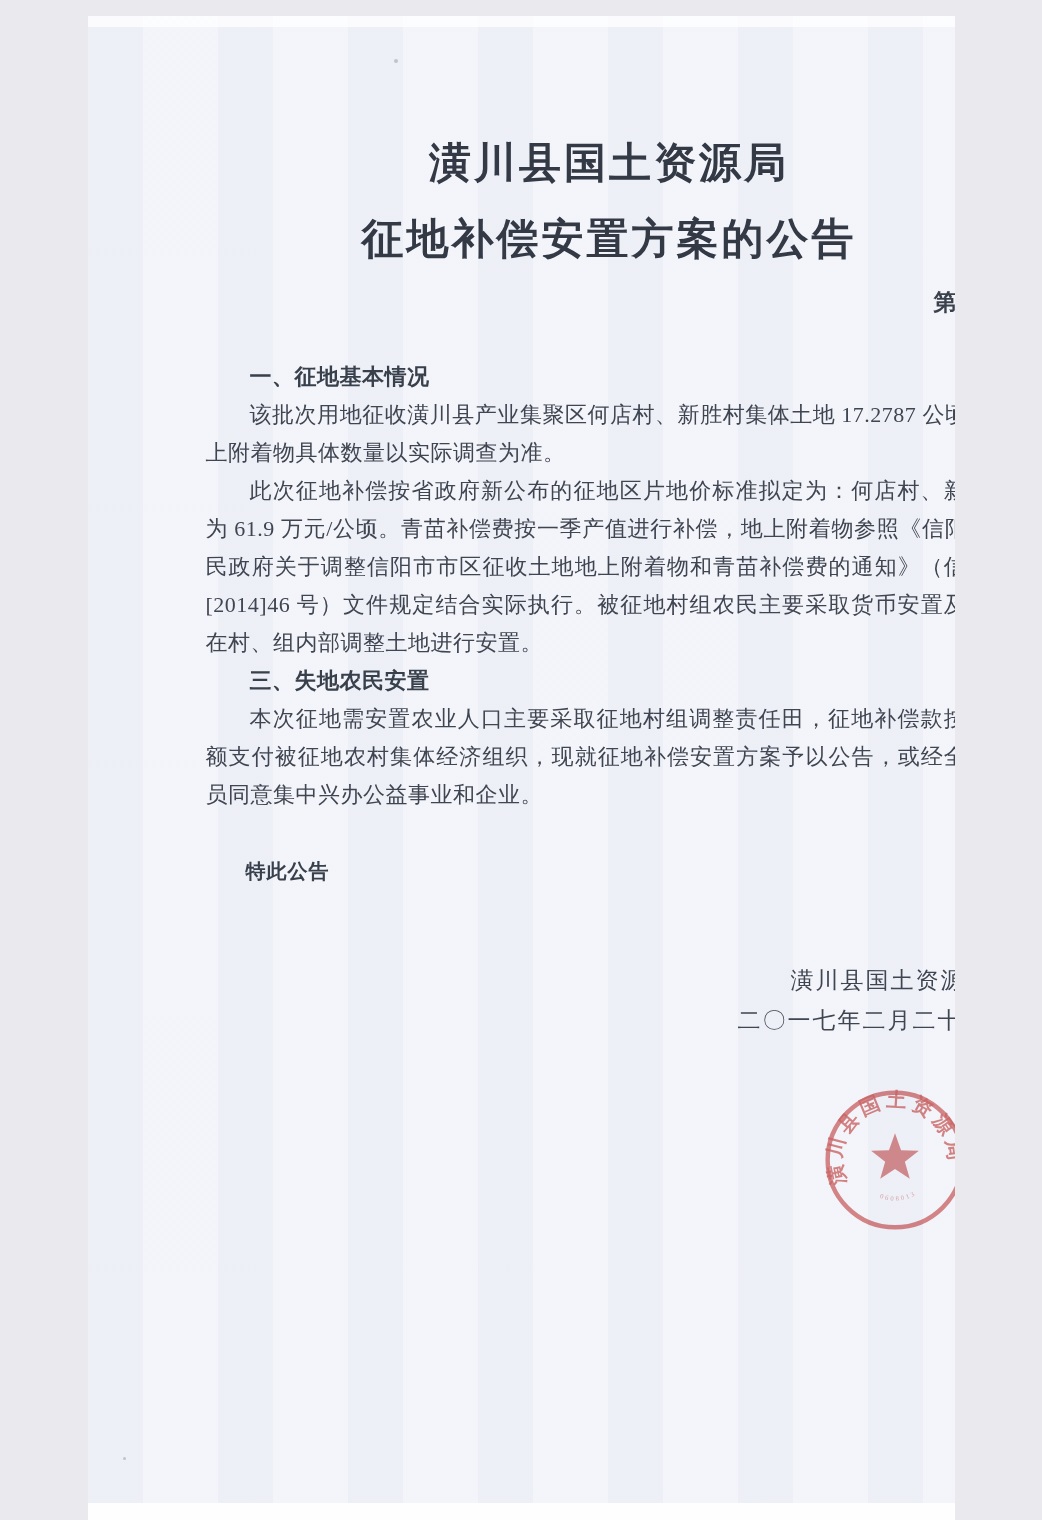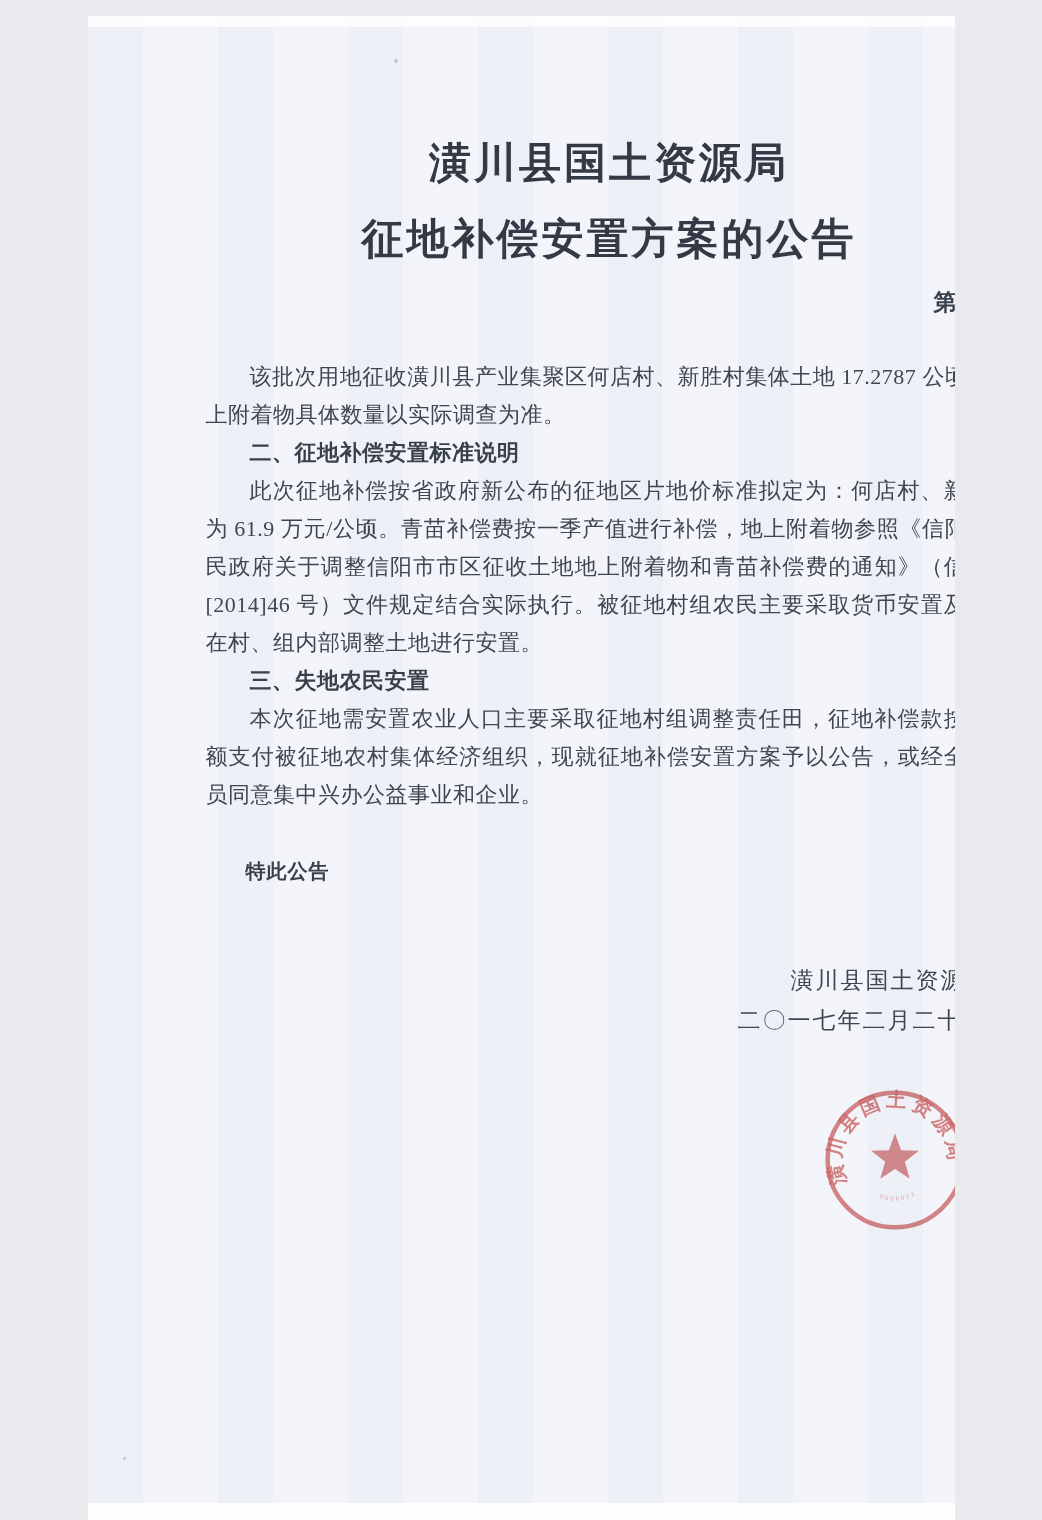--- a/index.html
+++ b/index.html
@@ -63,23 +63,23 @@
 <div class="page">
   <div class="strip-top"></div>
 
   <div class="content">
     <h1 class="title title-1">潢川县国土资源局</h1>
     <h1 class="title title-2">征地补偿安置方案的公告</h1>
     <div class="doc-number">第 2 号</div>
 
     <div class="body-text">
 
+      <div class="section-heading">一、征地基本情况</div>
       <p class="para">该批次用地征收潢川县产业集聚区何店村、新胜村集体土地 17.2787 公顷。地上附着物具体数量以实际调查为准。</p>
 
-      <div class="section-heading">二、征地补偿安置标准说明</div>
       <p class="para">此次征地补偿按省政府新公布的征地区片地价标准拟定为：何店村、新胜村为 61.9 万元/公顷。青苗补偿费按一季产值进行补偿，地上附着物参照《信阳市人民政府关于调整信阳市市区征收土地地上附着物和青苗补偿费的通知》（信政文[2014]46 号）文件规定结合实际执行。被征地村组农民主要采取货币安置及由所在村、组内部调整土地进行安置。</p>
 
       <div class="section-heading">三、失地农民安置</div>
       <p class="para">本次征地需安置农业人口主要采取征地村组调整责任田，征地补偿款按时足额支付被征地农村集体经济组织，现就征地补偿安置方案予以公告，或经全体成员同意集中兴办公益事业和企业。</p>
 
       <p class="closing">特此公告</p>
     </div>
 
     <div class="signature">
       <div class="sig-org">潢川县国土资源局</div>

